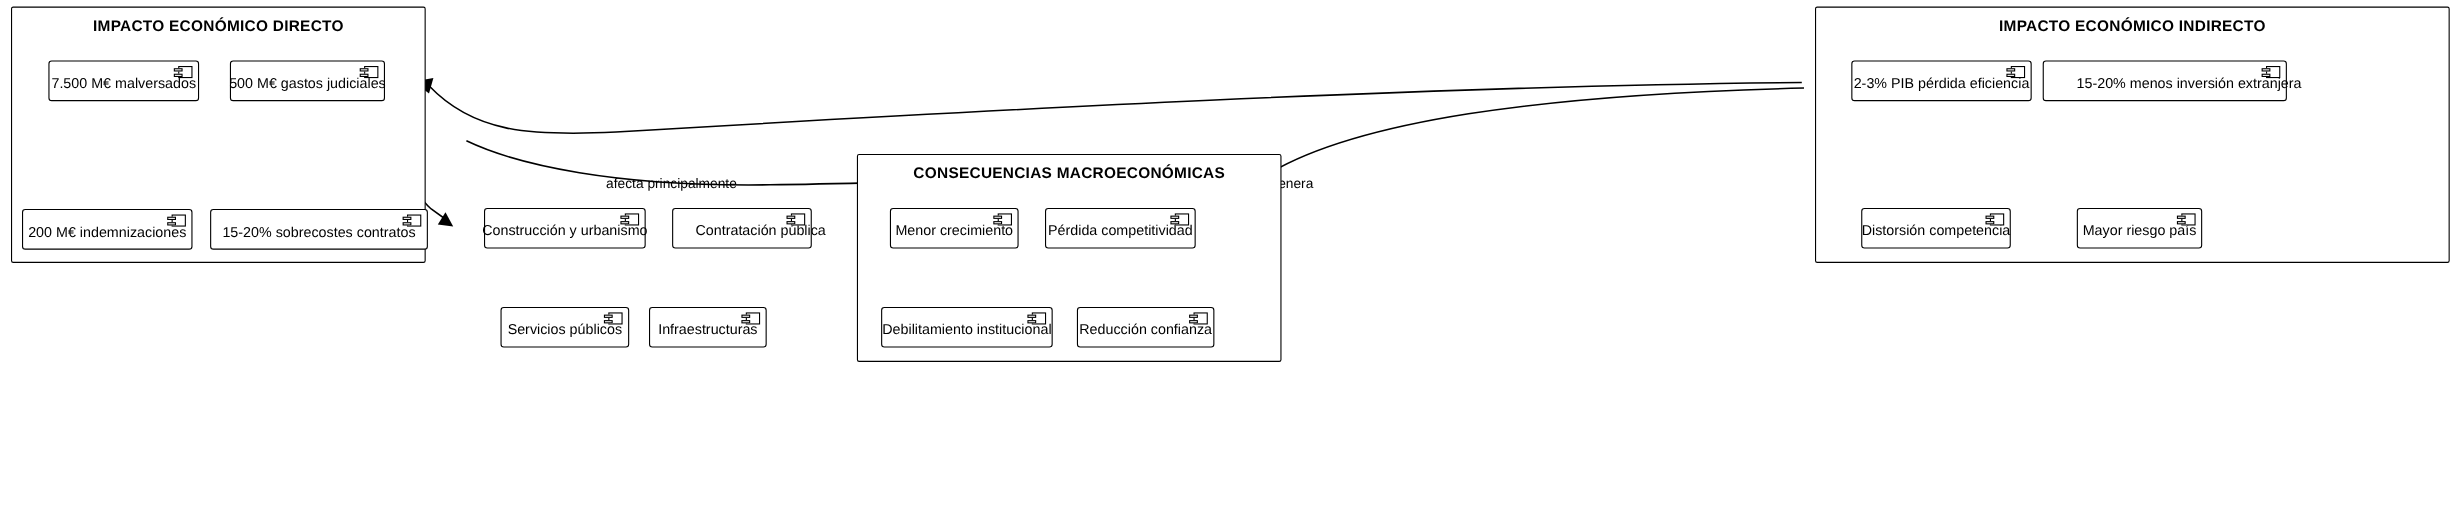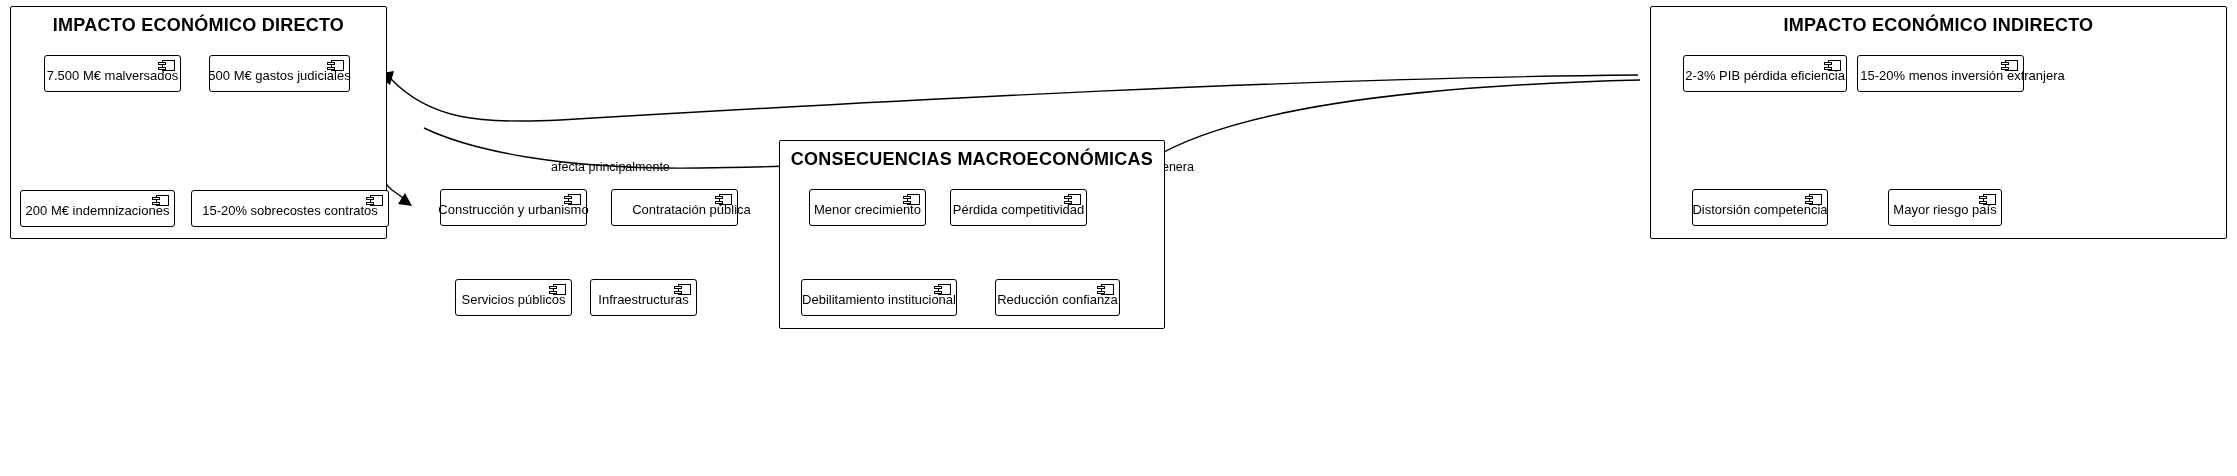--- a/index.html
+++ b/index.html
@@ -26,21 +26,21 @@
     border: 1.6px solid #000000;
     background: #ffffff;
     border-radius: 2px;
   }
   .group-title {
     position: absolute;
     left: 0;
     right: 0;
     top: 8px;
     text-align: center;
-    font-size: 18px;
+    font-size: 14px;
     font-weight: bold;
     letter-spacing: 0.25px;
     color: #000000;
     white-space: nowrap;
   }
 
   
   .node {
     position: absolute;
     box-sizing: border-box;
@@ -241,21 +241,21 @@
 
   <div class="node" style="left:801px; top:279px; width:156px; height:37px;">
     <span class="comp-icon">
       <span class="body"></span>
         <span class="tab t1"></span>
         <span class="tab t2"></span>
     </span>
     <span class="node-label">Debilitamiento institucional</span>
   </div>
 
-  <div class="node" style="left:979px; top:279px; width:125px; height:37px;margin-left:16px;">
+  <div class="node" style="left:979px; top:279px; width:125px; height:37px;">
     <span class="comp-icon">
       <span class="body"></span>
         <span class="tab t1"></span>
         <span class="tab t2"></span>
     </span>
     <span class="node-label">Reducción confianza</span>
   </div>
 
   <div class="group" style="left:1650px; top:6px; width:577px; height:233px;">
     <div class="group-title">IMPACTO ECONÓMICO INDIRECTO</div>
@@ -263,21 +263,21 @@
 
   <div class="node" style="left:1683px; top:55px; width:164px; height:37px;">
     <span class="comp-icon">
       <span class="body"></span>
         <span class="tab t1"></span>
         <span class="tab t2"></span>
     </span>
     <span class="node-label">2-3% PIB pérdida eficiencia</span>
   </div>
 
-  <div class="node" style="left:1857px; top:55px; width:167px; height:37px;padding-left:44px;">
+  <div class="node" style="left:1857px; top:55px; width:222px; height:37px;padding-left:44px;">
     <span class="comp-icon">
       <span class="body"></span>
         <span class="tab t1"></span>
         <span class="tab t2"></span>
     </span>
     <span class="node-label">15-20% menos inversión extranjera</span>
   </div>
 
   <div class="node" style="left:1692px; top:189px; width:136px; height:37px;">
     <span class="comp-icon">

